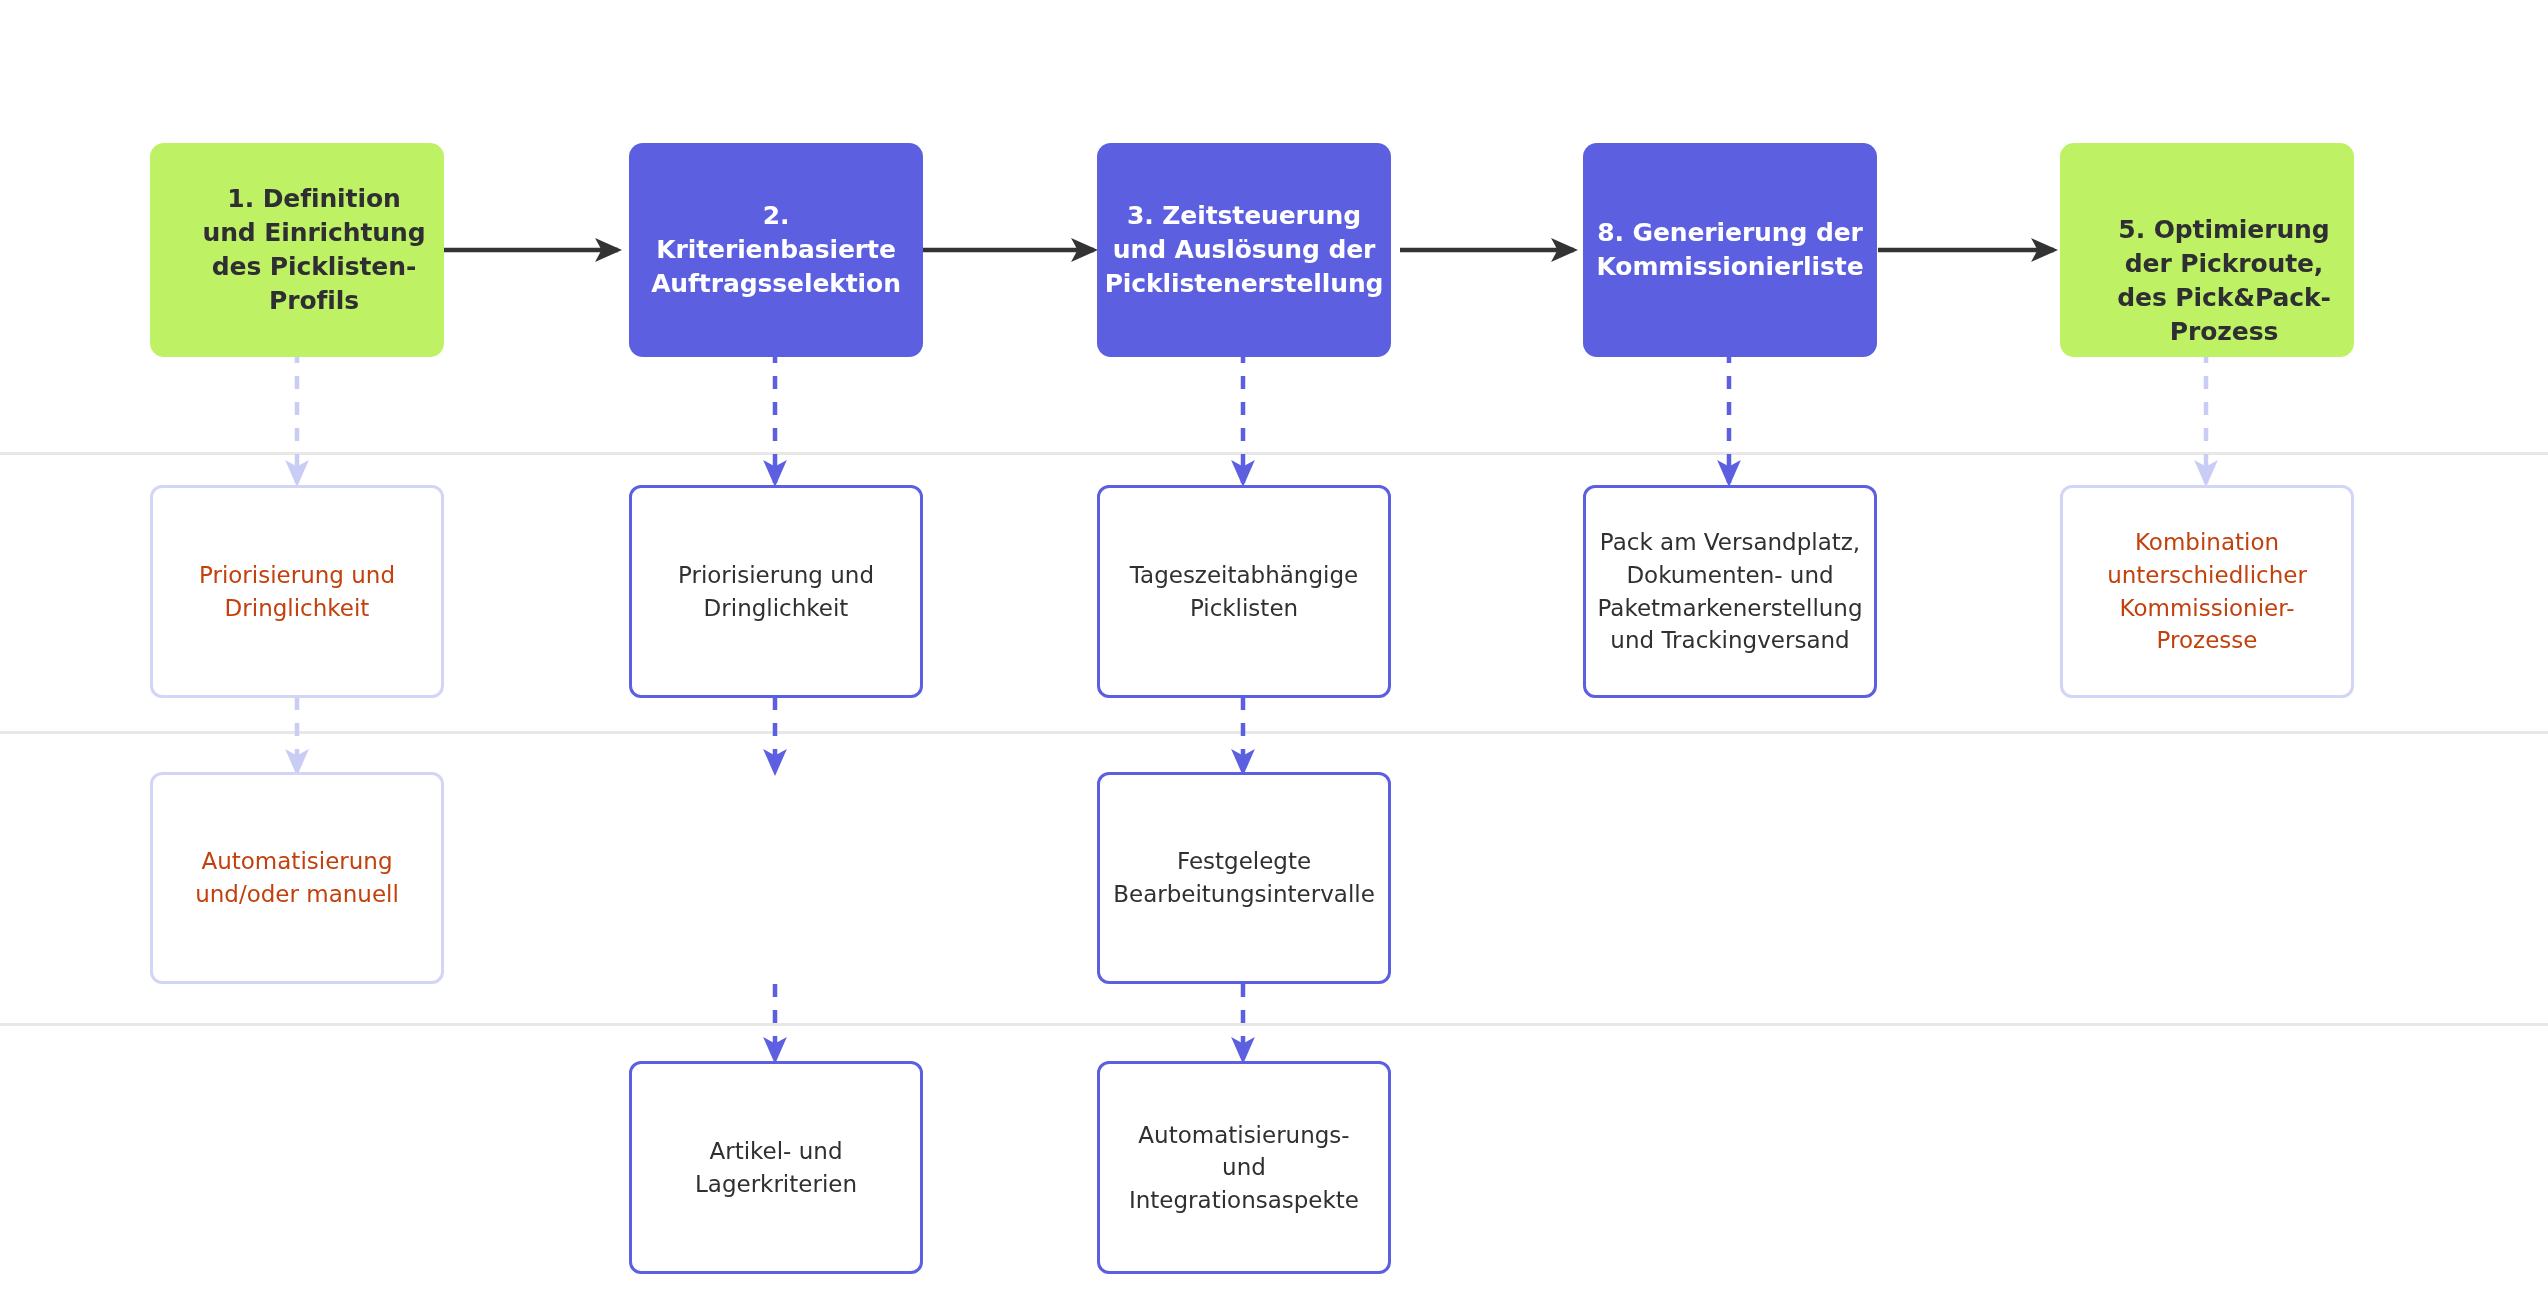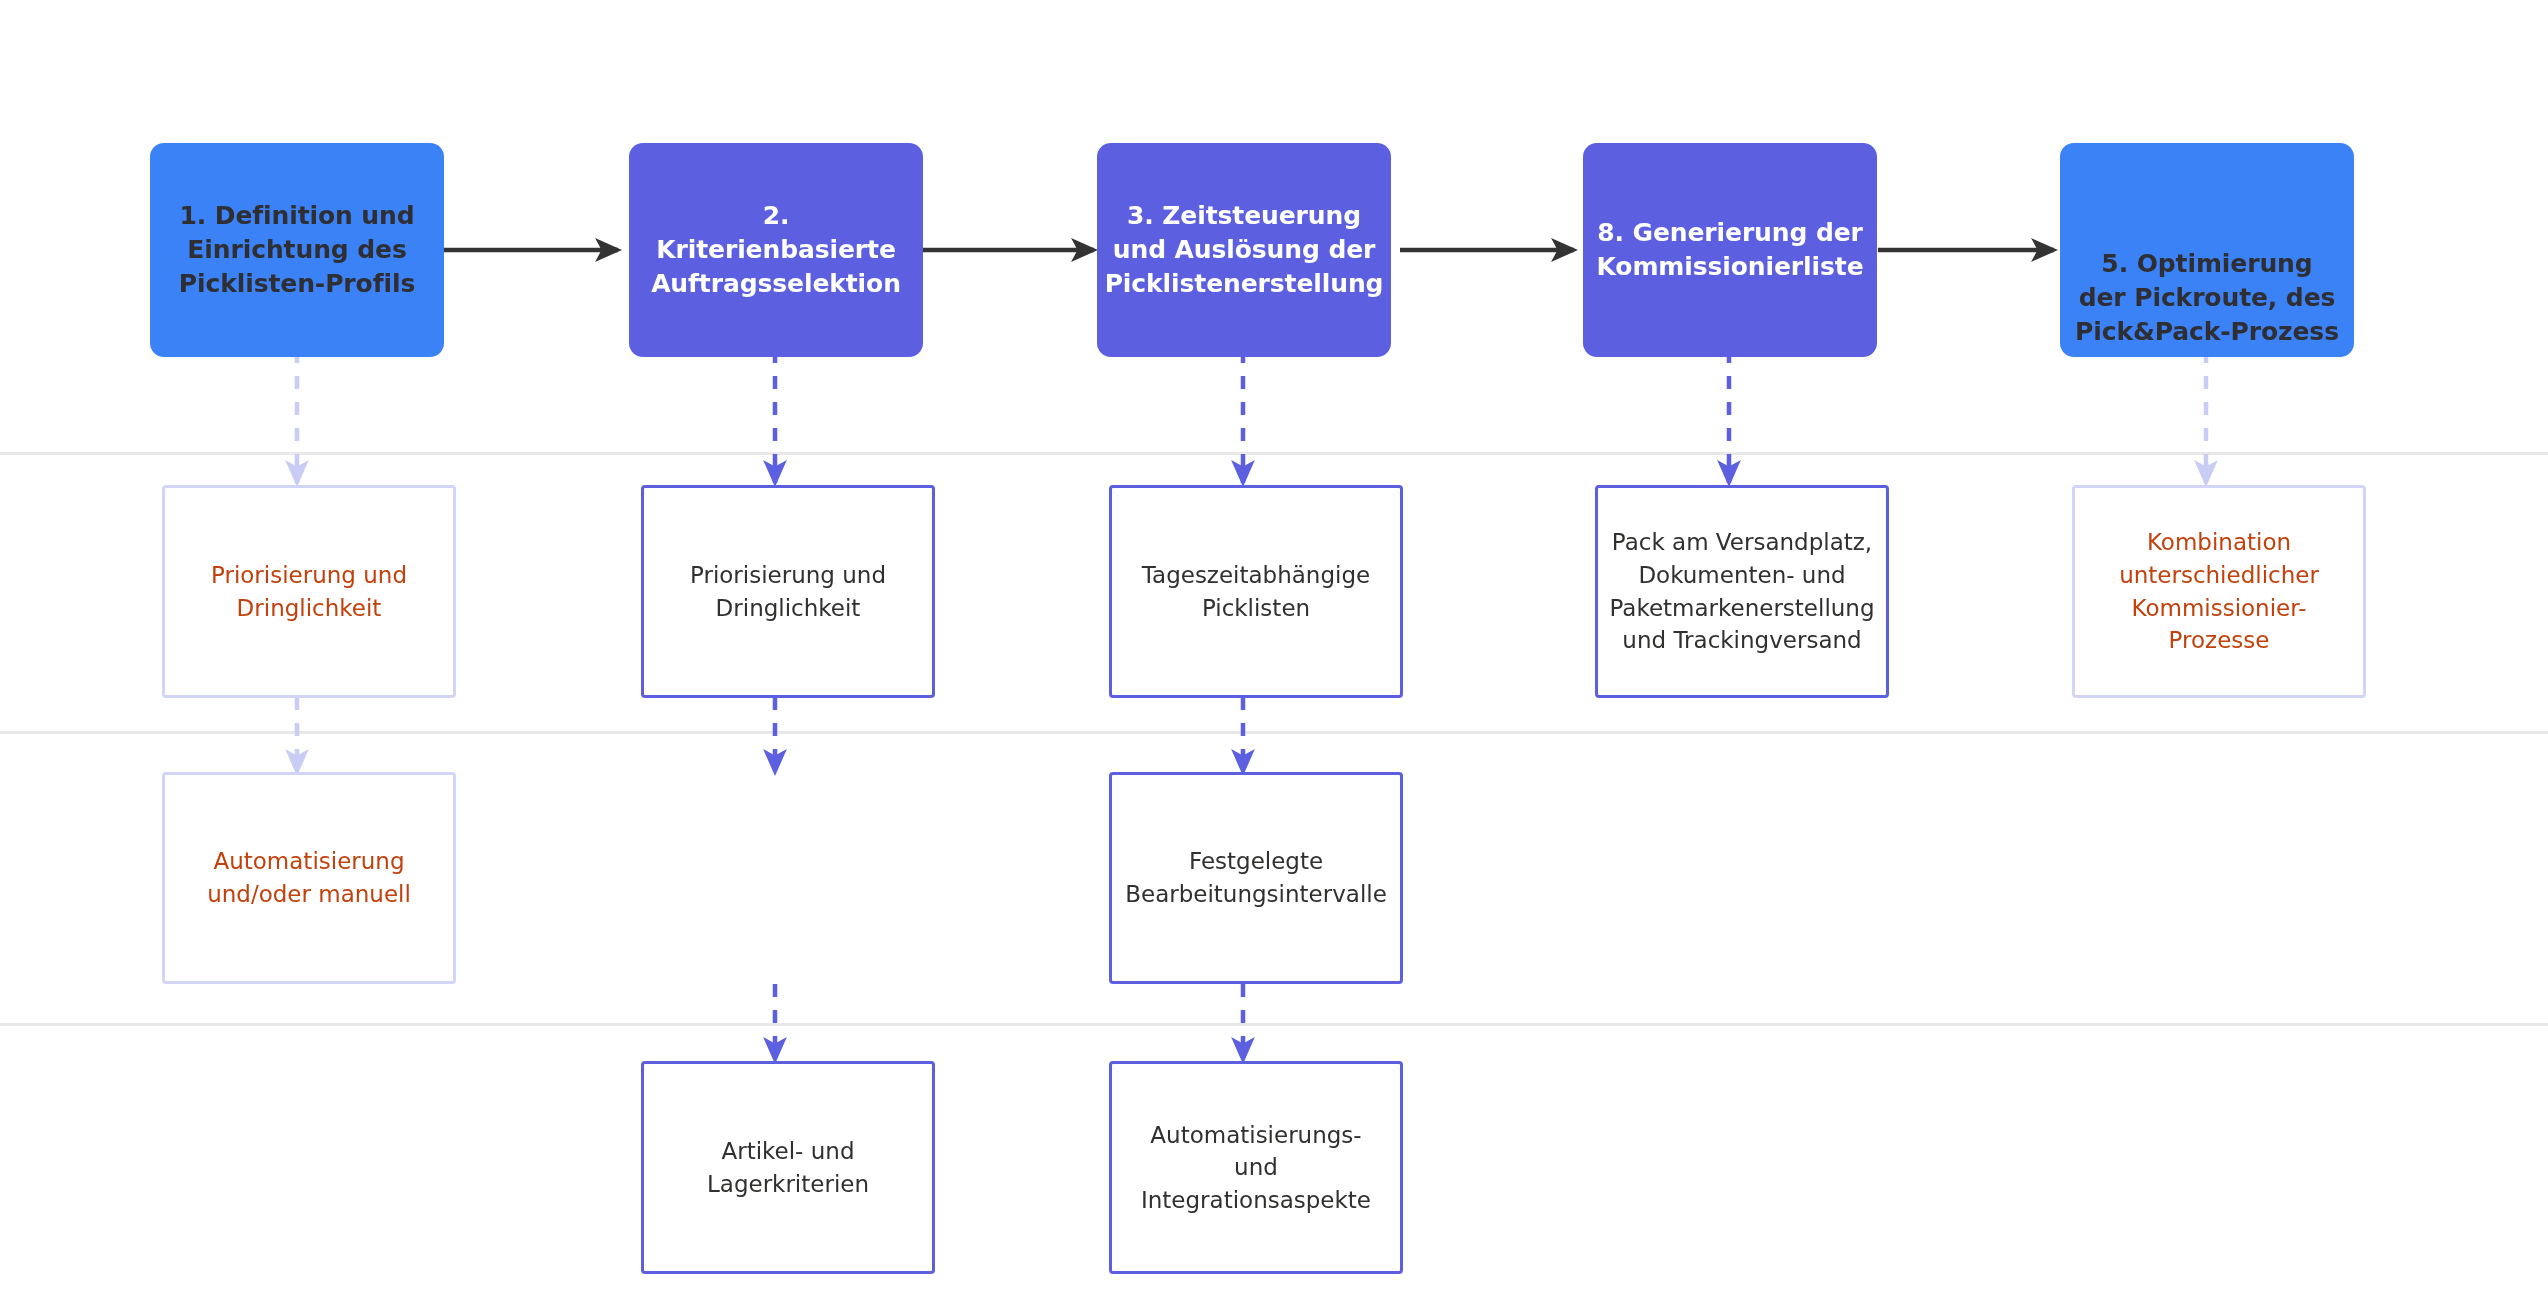--- a/index.html
+++ b/index.html
@@ -55,38 +55,38 @@
     line-height: 1.36;
     letter-spacing: -0.1px;
   }
   .stage-box.solid {
     background: #5b5fe0;
   }
   .stage-box.solid .stage-label {
     color: #ffffff;
   }
   .stage-box.faded {
-    background: #3b82f6;
+    background: #bef264;
+    padding-left: 48px;
   }
   .stage-box.faded .stage-label {
     color: #2f2f33;
   }
 
   
   .detail-box {
     position: absolute;
-    border-radius: 4px;
+    border-radius: 12px;
     background: #ffffff;
     display: flex;
     align-items: center;
     justify-content: center;
     text-align: center;
     box-sizing: border-box;
     padding: 8px 14px;
-    margin-left: 12px;
   }
   .detail-box .detail-label {
     font-size: 23px;
     font-weight: normal;
     line-height: 1.42;
     color: #30302f;
   }
   .detail-box.active {
     border: 3px solid #5b5fe0;
   }

